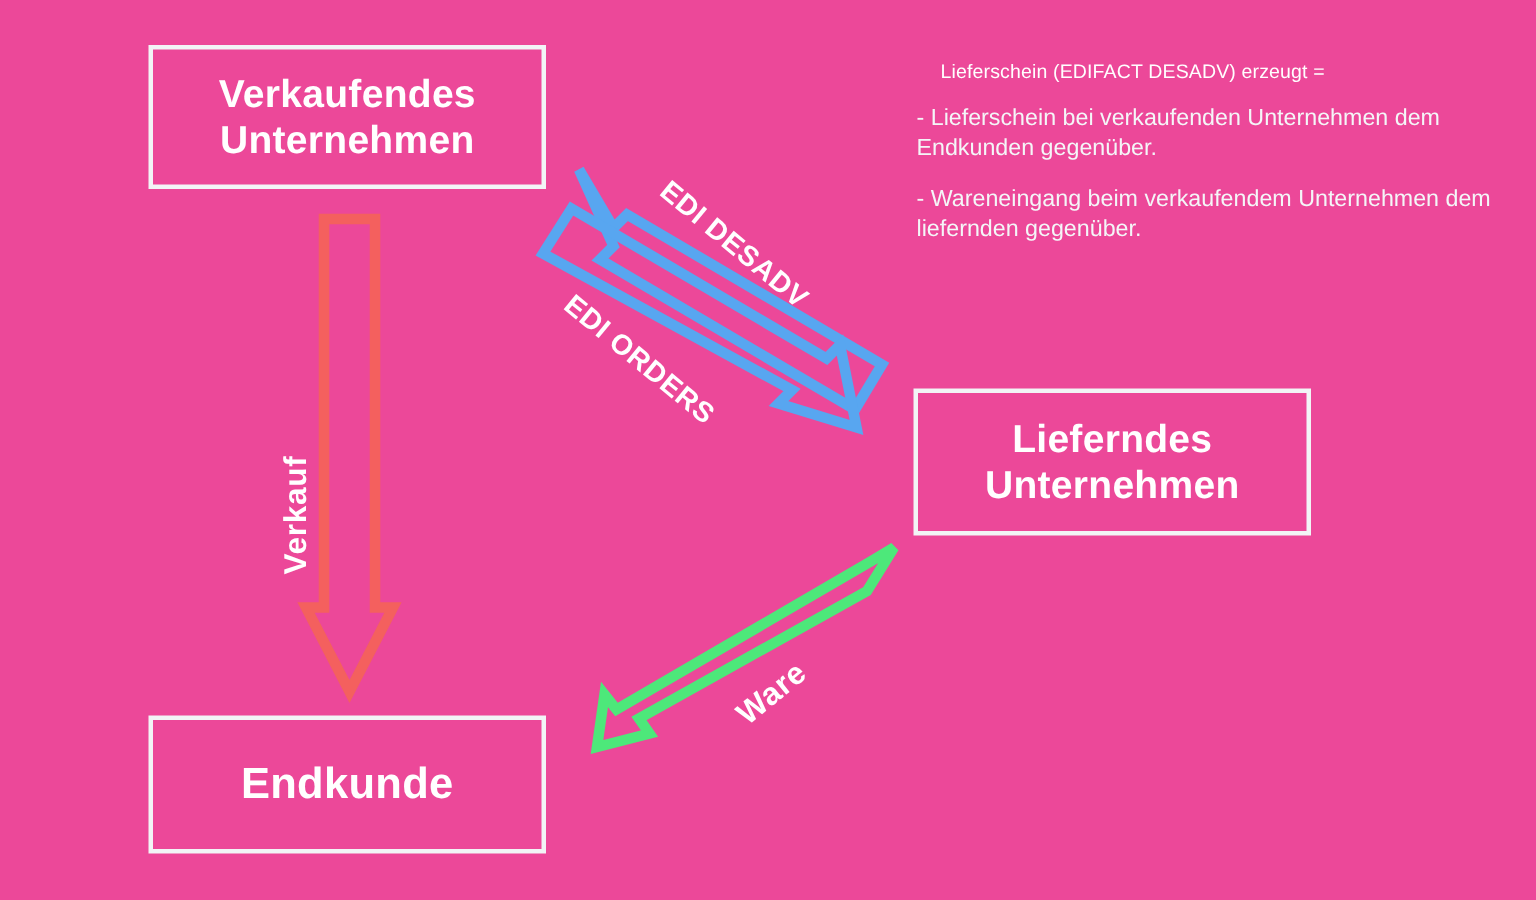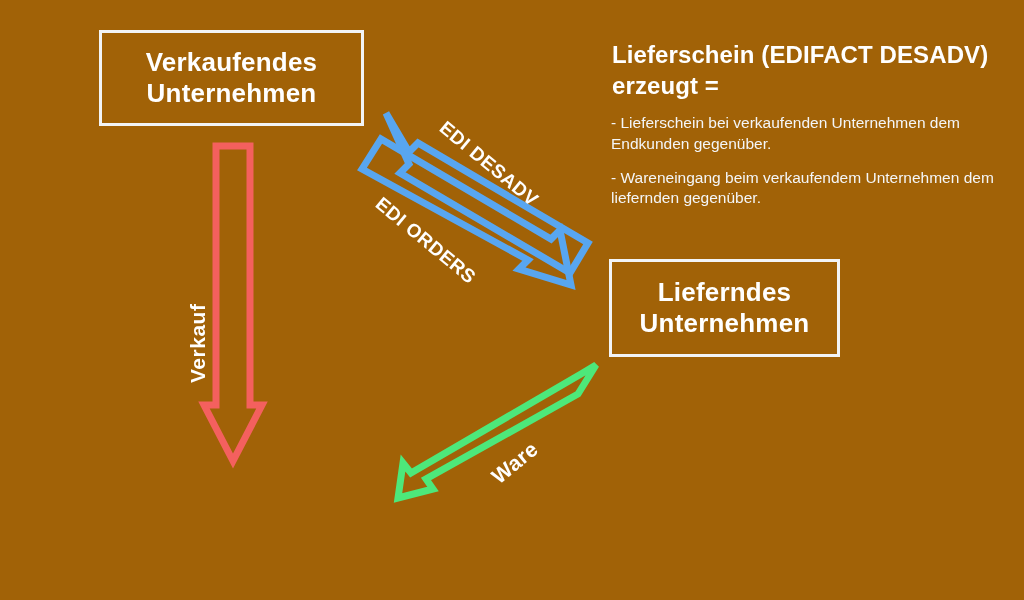--- a/index.html
+++ b/index.html
@@ -4,21 +4,21 @@
 <style>
   html, body {
     margin: 0;
     padding: 0;
     background: #15181d;
   }
   #stage {
     position: relative;
     width: 1024px;
     height: 600px;
-    background: #a16207;
+    background: #ec4899;
     overflow: hidden;
     font-family: "Liberation Sans", sans-serif;
   }
   .node-box {
     position: absolute;
     border: 3px solid #f2f4f6;
     box-sizing: border-box;
     display: flex;
     align-items: center;
     justify-content: center;
@@ -26,43 +26,43 @@
     color: #ffffff;
     font-weight: bold;
     line-height: 1.18;
     letter-spacing: 0.2px;
   }
   #box-verkaufendes {
     left: 99px; top: 30px; width: 265px; height: 96px;
     font-size: 26px;
   }
   #box-lieferndes {
-    left: 609px; top: 259px; width: 231px; height: 98px;
+    left: 609px; top: 259px; width: 265px; height: 98px;
     font-size: 26px;
   }
   #box-endkunde {
     left: 99px; top: 477px; width: 265px; height: 92px;
     font-size: 29px;
   }
   .svg-layer {
     position: absolute;
     left: 0; top: 0;
     width: 1024px; height: 600px;
     pointer-events: none;
   }
   .info-panel {
     position: absolute;
     left: 611px; top: 40px; width: 390px;
     color: #ffffff;
   }
   .info-title {
-    font-size: 24px;
-    font-weight: bold;
+    font-size: 13px;
+    font-weight: normal;
     line-height: 1.28;
-    margin: 0 0 12px 1px;
+    margin: 0 0 12px 16px;
     letter-spacing: 0.1px;
   }
   .info-item {
     font-size: 15.5px;
     font-weight: normal;
     line-height: 1.30;
     margin: 0 0 14px 0;
     color: #f4f6f8;
   }
   .arrow-label {
@@ -122,20 +122,23 @@
   </svg>
 
   <div class="node-box" id="box-verkaufendes">
     <span><span>Verkaufendes</span><br><span>Unternehmen</span></span>
   </div>
 
   <div class="node-box" id="box-lieferndes">
     <span><span>Lieferndes</span><br><span>Unternehmen</span></span>
   </div>
 
+  <div class="node-box" id="box-endkunde">
+    <span>Endkunde</span>
+  </div>
 
   <div class="arrow-label" id="label-edi-desadv">EDI DESADV</div>
   <div class="arrow-label" id="label-edi-orders">EDI ORDERS</div>
   <div class="arrow-label" id="label-verkauf">Verkauf</div>
   <div class="arrow-label" id="label-ware">Ware</div>
 
   <div class="info-panel">
     <p class="info-title">Lieferschein (EDIFACT DESADV) erzeugt =</p>
     <p class="info-item">- Lieferschein bei verkaufenden Unternehmen dem Endkunden gegenüber.</p>
     <p class="info-item">- Wareneingang beim verkaufendem Unternehmen dem liefernden gegenüber.</p>

